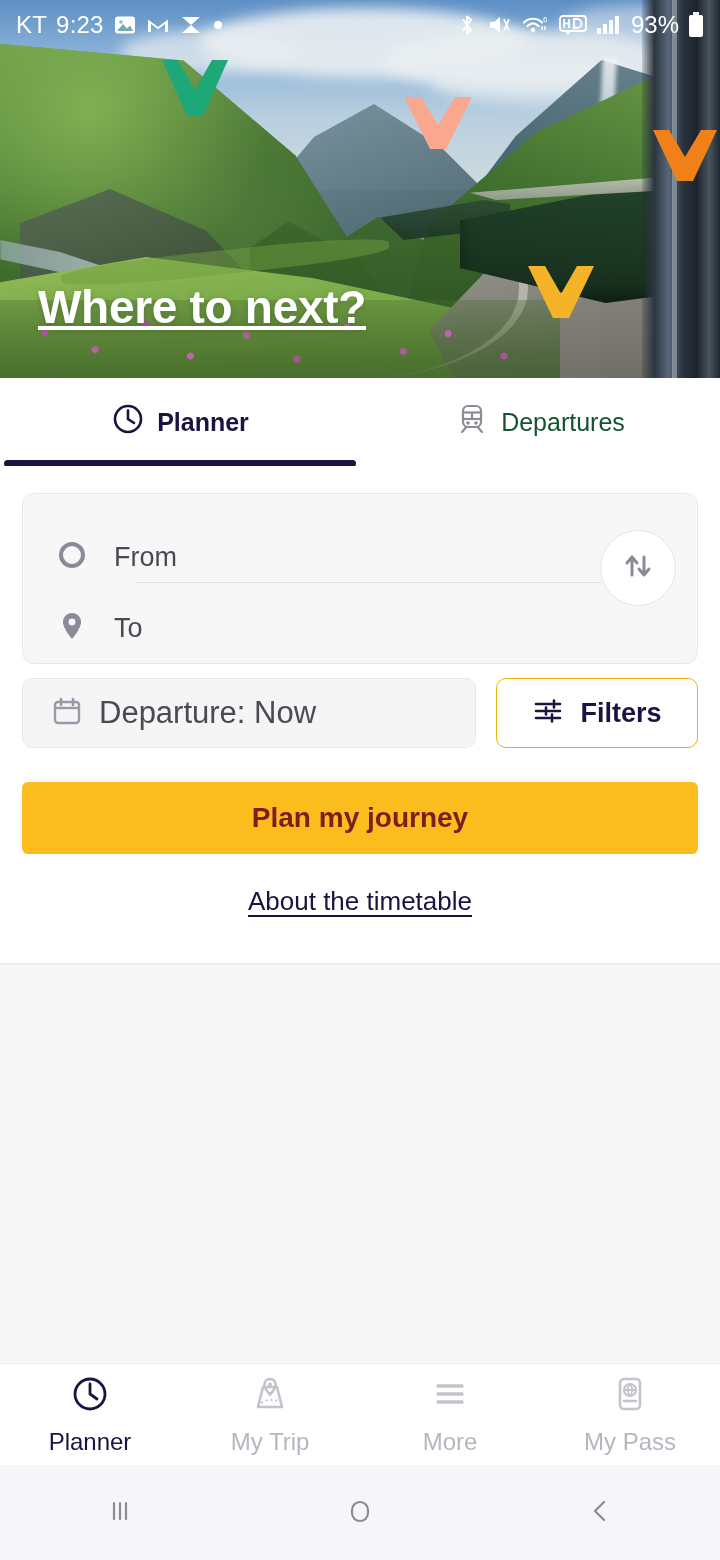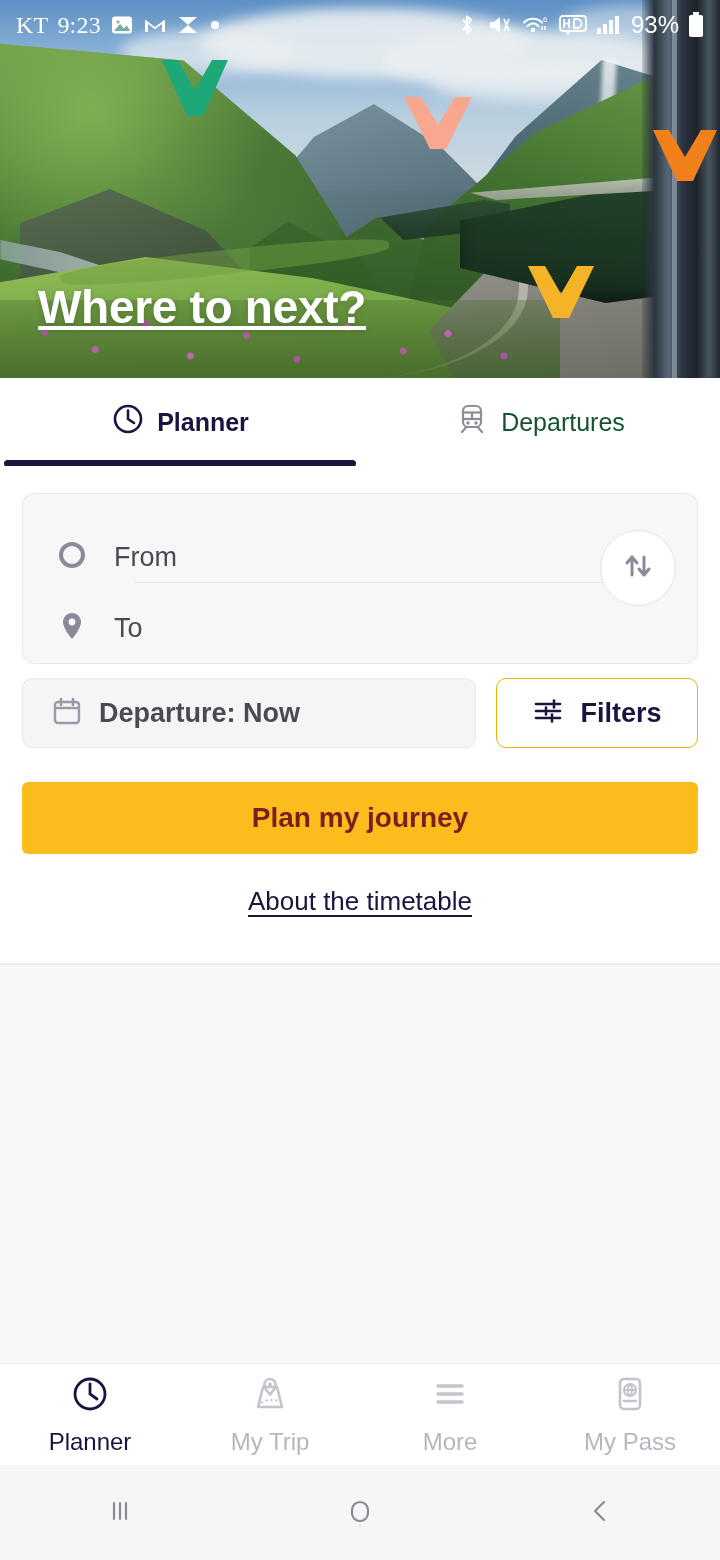--- a/index.html
+++ b/index.html
@@ -155,21 +155,21 @@
     text-shadow: 0 1px 6px rgba(0,0,0,.18);
     text-decoration: underline;
   }
 
   
   .statusbar {
     position: absolute; left: 0; top: 0; width: 720px; height: 50px;
     display: flex; align-items: center; justify-content: space-between;
     padding: 0 16px; color: #fff; z-index: 20;
   }
-  .sb-left { display: flex; align-items: center; gap: 9px; font-family: Liberation Serif, serif; }
+  .sb-left { display: flex; align-items: center; gap: 9px; }
   .sb-right { display: flex; align-items: center; gap: 9px; }
   .sb-text { font-size: 24px; letter-spacing: .2px; }
   .sb-pct { font-size: 24px; }
   .ico { display: inline-flex; align-items: center; }
 
   
   .tabs {
     position: absolute; left: 0; top: 378px; width: 720px; height: 88px;
     display: flex; background: #fff;
   }
@@ -201,21 +201,21 @@
     position: absolute; left: 577px; top: 36px; width: 76px; height: 76px;
     border-radius: 50%; background: #fff; border: 1px solid #e4e4e9;
     display: flex; align-items: center; justify-content: center;
   }
 
   .row2 { position: absolute; left: 22px; top: 212px; width: 676px; height: 70px; display: flex; gap: 20px; }
   .dep-btn {
     width: 458px; height: 70px; background: #f5f5f6; border: 1px solid #e8e8ec;
     border-radius: 10px; display: flex; align-items: center; gap: 16px; padding-left: 28px;
   }
-  .dep-text { font-size: 27px; color: #4a4a55; font-weight: bold; }
+  .dep-text { font-size: 31px; color: #4a4a55; }
   .filters-btn {
     width: 204px; height: 70px; background: #fff; border: 1px solid #eab308;
     border-radius: 10px; display: flex; align-items: center; justify-content: center; gap: 16px;
   }
   .filters-text { font-size: 27px; color: #1b1440; font-weight: bold; }
 
   .cta {
     position: absolute; left: 22px; top: 316px; width: 676px; height: 72px;
     background: #FBBC1E; border: none; border-radius: 6px;
     font-size: 28px; font-weight: bold; color: #7f1d1d;

